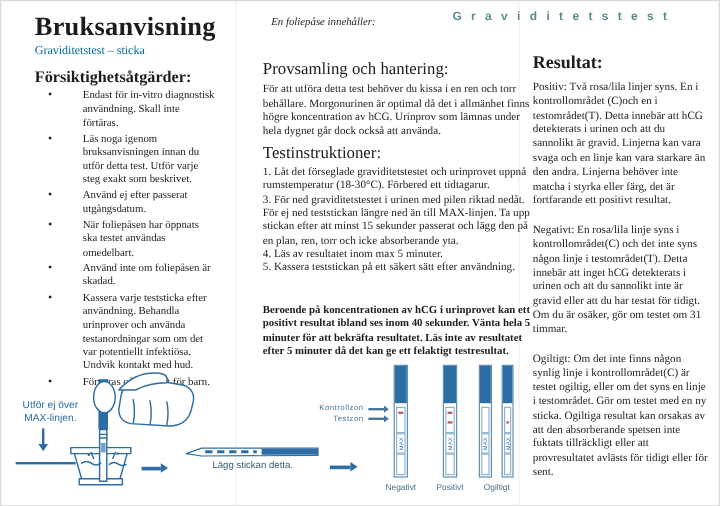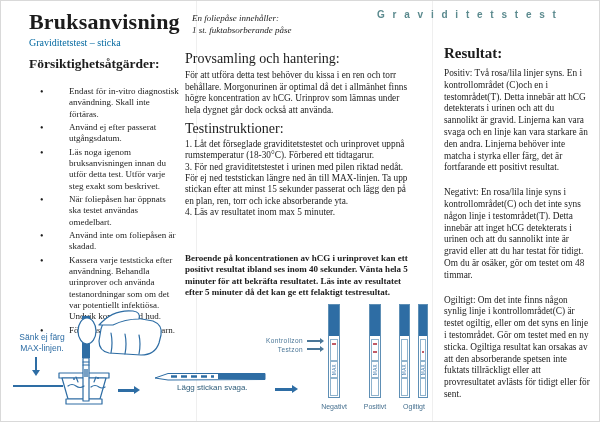--- a/index.html
+++ b/index.html
@@ -5,28 +5,28 @@
   html,body{margin:0;padding:0;background:#fff;}
   .page{position:relative;width:600px;height:422px;background:#ffffff;
         font-family:"Liberation Serif",serif;color:#1c1c1c;
         border:1px solid #d9d9d9;box-sizing:border-box;overflow:hidden;}
   .fold{position:absolute;top:0;bottom:0;width:1px;background:#efefef;}
   
   .left-col{position:absolute;left:28px;top:8px;width:150px;}
   .title{font-size:22px;font-weight:bold;letter-spacing:.2px;}
   .subtitle{font-size:10px;margin-top:2px;color:#0369a1;}
   .prec-head{font-size:13.5px;font-weight:bold;margin-top:8px;}
-  .bullets{margin-top:14px;font-size:9px;line-height:1.26;}
+  .bullets{margin-top:2px;font-size:9px;line-height:1.26;}
   .bullets .b{position:relative;padding-left:40px;margin-bottom:2px;}
   .bullets .b::before{content:"\2022";position:absolute;left:11px;font-size:10px;}
   
   .brand{position:absolute;left:376px;top:8px;font-family:"Liberation Sans",sans-serif;
          font-size:10px;font-weight:600;letter-spacing:2.5px;white-space:nowrap;}
   
-  .mid-col{position:absolute;left:184px;top:0;width:230px;height:300px;}
+  .mid-col{position:absolute;left:218px;top:0;width:230px;height:300px;}
   .pouch{position:absolute;top:12px;left:7px;font-style:italic;font-size:9px;line-height:1.3;}
   .mid-head1{position:absolute;top:50px;left:0;font-size:14px;}
   .samp-text{position:absolute;top:69px;left:0;width:228px;font-size:9.3px;line-height:1.24;}
   .mid-head2{position:absolute;top:120px;left:0;font-size:14px;text-align:right;}
   .inst-list{position:absolute;top:138px;left:0;width:228px;font-size:9.3px;line-height:1.22;}
   .warning{position:absolute;top:252px;left:0;width:228px;font-size:9px;font-weight:bold;line-height:1.26;}
   
   .right-col{position:absolute;left:443px;top:44px;width:146px;}
   .res-head{font-size:15px;font-weight:bold;}
   .res-p{font-size:9.3px;line-height:1.27;margin-top:6px;}
@@ -79,53 +79,53 @@
   <div class="fold" style="left:431px"></div>
 
   <div class="brand" style="color:#5b8a8e">G r a v i d i t e t s t e s t</div>
 
   <div class="left-col">
     <div class="title">Bruksanvisning</div>
     <div class="subtitle">Graviditetstest – sticka</div>
     <div class="prec-head">Försiktighetsåtgärder:</div>
     <div class="bullets">
       <div class="b">Endast för in-vitro diagnostisk användning. Skall inte förtäras.</div>
+      <div class="b">Läs noga igenom bruksanvisningen innan du utför detta test. Utför varje steg exakt som beskrivet.</div>
       <div class="b">Använd ej efter passerat utgångsdatum.</div>
-      <div class="b">Läs noga igenom bruksanvisningen innan du utför detta test. Utför varje steg exakt som beskrivet.</div>
       <div class="b">När foliepåsen har öppnats ska testet användas omedelbart.</div>
       <div class="b">Använd inte om foliepåsen är skadad.</div>
       <div class="b">Kassera varje teststicka efter användning. Behandla urinprover och använda testanordningar som om det var potentiellt infektiösa. Undvik kontakt med hud.</div>
       <div class="b">Förvaras oåtkomligt för barn.</div>
     </div>
   </div>
 
   <div class="mid-col">
     <div class="pouch">
       <div>En foliepåse innehåller:</div>
-      <div>1 st. fuktabsorberande påse</div>
     </div>
     <div class="mid-head1">Provsamling och hantering:</div>
     <div class="samp-text">För att utföra detta test behöver du kissa i en ren och torr behållare.  Morgonurinen är optimal då det i allmänhet finns högre koncentration av hCG. Urinprov som lämnas under hela dygnet går dock också att använda.</div>
     <div class="mid-head2">Testinstruktioner:</div>
     <div class="inst-list">
       <div>1. Låt det förseglade graviditetstestet och urinprovet uppnå rumstemperatur (18-30°C). Förbered ett tidtagarur.</div>
       <div>3. För ned graviditetstestet i urinen med pilen riktad nedåt. För ej ned teststickan längre ned än till MAX-linjen. Ta upp stickan efter att minst 15 sekunder passerat och lägg den på en plan, ren, torr och icke absorberande yta.</div>
       <div>4. Läs av resultatet inom max 5 minuter.</div>
+      <div>5. Kassera teststickan på ett säkert sätt efter användning.</div>
     </div>
     <div class="warning">Beroende på koncentrationen av hCG i urinprovet kan ett positivt resultat ibland ses inom 40 sekunder. Vänta hela 5 minuter för att bekräfta resultatet. Läs inte av resultatet efter 5 minuter då det kan ge ett felaktigt testresultat.</div>
   </div>
 
   <div class="right-col">
     <div class="res-head">Resultat:</div>
     <div class="res-p">Positiv: Två rosa/lila linjer syns. En i kontrollområdet (C)och en i testområdet(T).  Detta innebär att hCG detekterats i urinen och att du sannolikt är gravid. Linjerna kan vara svaga och en linje kan vara starkare än den andra. Linjerna behöver inte matcha i styrka eller färg, det är fortfarande ett positivt resultat.</div>
-    <div class="res-p gap">Negativt: En rosa/lila linje syns i kontrollområdet(C) och det inte syns någon linje i testområdet(T). Detta innebär att inget hCG detekterats i urinen och att du sannolikt inte är gravid eller att du har testat för tidigt. Om du är osäker, gör om testet om 48 timmar.</div>
+    <div class="res-p gap">Negativt: En rosa/lila linje syns i kontrollområdet(C) och det inte syns någon linje i testområdet(T). Detta innebär att inget hCG detekterats i urinen och att du sannolikt inte är gravid eller att du har testat för tidigt. Om du är osäker, gör om testet om 31 timmar.</div>
     <div class="res-p gap">Ogiltigt: Om det inte finns någon synlig linje i kontrollområdet(C) är testet ogiltig, eller om det syns en linje i testområdet. Gör om testet med en ny sticka. Ogiltiga resultat kan orsakas av att den absorberande spetsen inte fuktats tillräckligt eller att provresultatet avlästs för tidigt eller för sent.</div>
   </div>
 
-  <div class="dip-caption" style="color:#2e6da4">Sänk ej färg
+  <div class="dip-caption" style="color:#2e6da4">Utför ej över
 MAX-linjen.</div>
   <div class="down-arrow">
     <div class="shaft" style="background:#2e6da4"></div>
     <div class="head" style="border-top-color:#2e6da4"></div>
   </div>
   <div class="level-line" style="background:#2e6da4"></div>
 
   <svg style="position:absolute;left:40px;top:298px" width="125" height="118" viewBox="0 0 125 118">
     <rect class="fw" x="18" y="74" width="50" height="5"></rect>
     <path class="fw" d="M21,79 L65,79 L59,100 L27,100 Z"></path>
@@ -146,21 +146,21 @@
     <ellipse class="fw" cx="46" cy="32" rx="9" ry="13"></ellipse>
   </svg>
 
   <div class="barrow" id="arrow1" style="background:#2e6da4;border-left-color:#2e6da4"></div>
 
   <svg style="position:absolute;left:153px;top:370px" width="112" height="11" viewBox="0 0 112 11">
     <polygon points="1,7 14,2.5 111,2.5 111,8.5 14,9" fill="#ffffff" stroke="#2e6da4" stroke-width="1"></polygon>
     <polygon points="64,3 111,3 111,8 64,8" fill="#2e6da4"></polygon>
     <line x1="17" y1="5.5" x2="60" y2="5.5" stroke="#2e6da4" stroke-width="2.5" stroke-dasharray="6 4"></line>
   </svg>
-  <div class="flat-caption">Lägg stickan svaga.</div>
+  <div class="flat-caption">Lägg stickan detta.</div>
 
   <div class="barrow" id="arrow2" style="background:#2e6da4;border-left-color:#2e6da4"></div>
 
   <div class="zone" style="top:336px">Kontrollzon</div>
   <div class="zone" style="top:344.5px">Testzon</div>
   <div class="zarrow" style="top:339px"></div>
   <div class="zarrow" style="top:347px"></div>
 
   <div class="strip" id="strip1">
     <div class="handle" style="background:#2e6da4"></div>

